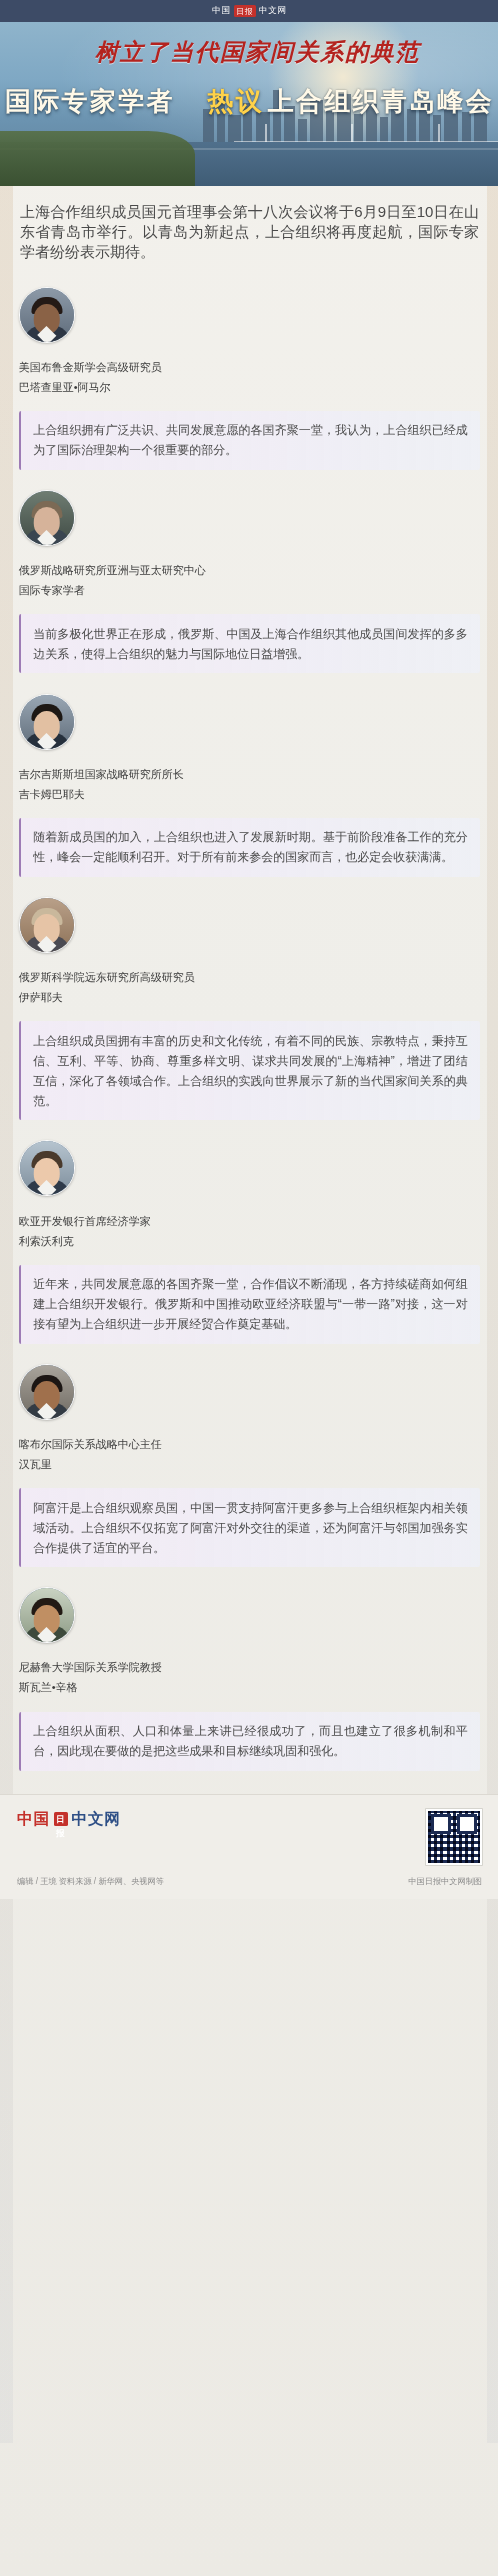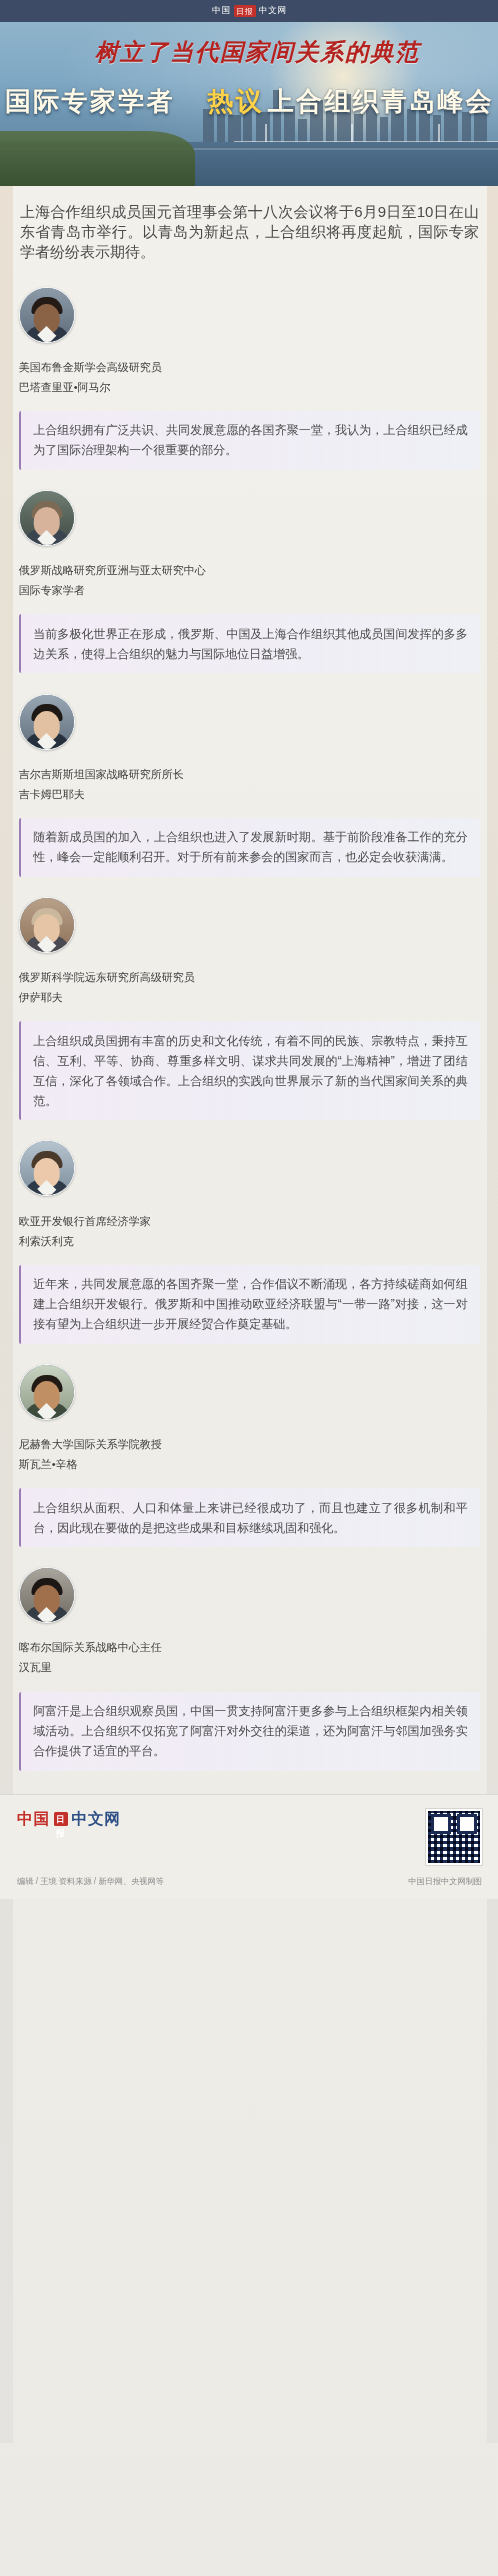--- a/index.html
+++ b/index.html
@@ -441,49 +441,49 @@
           <div class="role">欧亚开发银行首席经济学家</div>
           <div class="who">利索沃利克</div>
         </div>
       </div>
       <div class="quote">近年来，共同发展意愿的各国齐聚一堂，合作倡议不断涌现，各方持续磋商如何组建上合组织开发银行。俄罗斯和中国推动欧亚经济联盟与“一带一路”对接，这一对接有望为上合组织进一步开展经贸合作奠定基础。</div>
     </div>
 
     <div class="expert">
       <div class="expert-head">
         <div class="portrait">
+          <div class="bg" style="background:linear-gradient(180deg,#a9a49c,#6f6a62)"></div>
+          <div class="body" style="background:#333b44"></div>
+          <div class="hair" style="background:#1c1614"></div>
+          <div class="face" style="background:#a0704c"></div>
+          <div class="collar"></div>
+        </div>
+        <div class="name-box">
+          <div class="role">喀布尔国际关系战略中心主任</div>
+          <div class="who">汉瓦里</div>
+        </div>
+      </div>
+      <div class="quote">阿富汗是上合组织观察员国，中国一贯支持阿富汗更多参与上合组织框架内相关领域活动。上合组织不仅拓宽了阿富汗对外交往的渠道，还为阿富汗与邻国加强务实合作提供了适宜的平台。</div>
+    </div>
+
+    <div class="expert">
+      <div class="expert-head">
+        <div class="portrait">
           <div class="bg" style="background:linear-gradient(180deg,#c9d3c2,#8d9a85)"></div>
           <div class="body" style="background:#3d4a3c"></div>
           <div class="hair" style="background:#221a14"></div>
           <div class="face" style="background:#c08f63"></div>
           <div class="collar"></div>
         </div>
         <div class="name-box">
           <div class="role">尼赫鲁大学国际关系学院教授</div>
           <div class="who">斯瓦兰•辛格</div>
         </div>
       </div>
       <div class="quote">上合组织从面积、人口和体量上来讲已经很成功了，而且也建立了很多机制和平台，因此现在要做的是把这些成果和目标继续巩固和强化。</div>
-    </div>
-
-    <div class="expert">
-      <div class="expert-head">
-        <div class="portrait">
-          <div class="bg" style="background:linear-gradient(180deg,#a9a49c,#6f6a62)"></div>
-          <div class="body" style="background:#333b44"></div>
-          <div class="hair" style="background:#1c1614"></div>
-          <div class="face" style="background:#a0704c"></div>
-          <div class="collar"></div>
-        </div>
-        <div class="name-box">
-          <div class="role">喀布尔国际关系战略中心主任</div>
-          <div class="who">汉瓦里</div>
-        </div>
-      </div>
-      <div class="quote">阿富汗是上合组织观察员国，中国一贯支持阿富汗更多参与上合组织框架内相关领域活动。上合组织不仅拓宽了阿富汗对外交往的渠道，还为阿富汗与邻国加强务实合作提供了适宜的平台。</div>
     </div>
 
   </div>
 
   <div class="footer">
     <div class="footer-top">
       <div class="footer-logo">
         <span>中国</span>
         <span class="mark">日报</span>
         <span class="blue">中文网</span>

